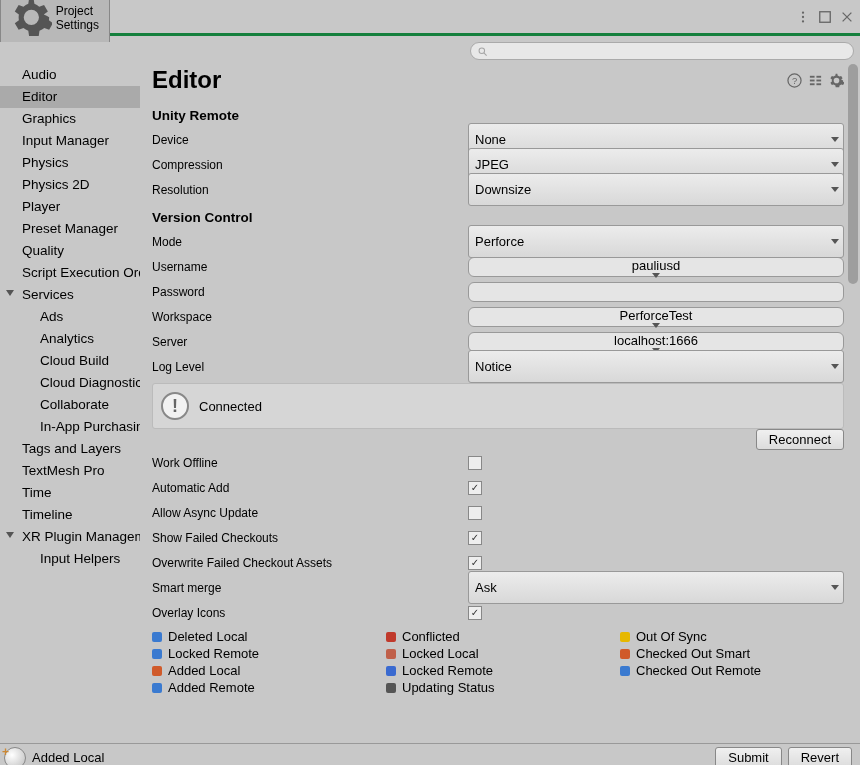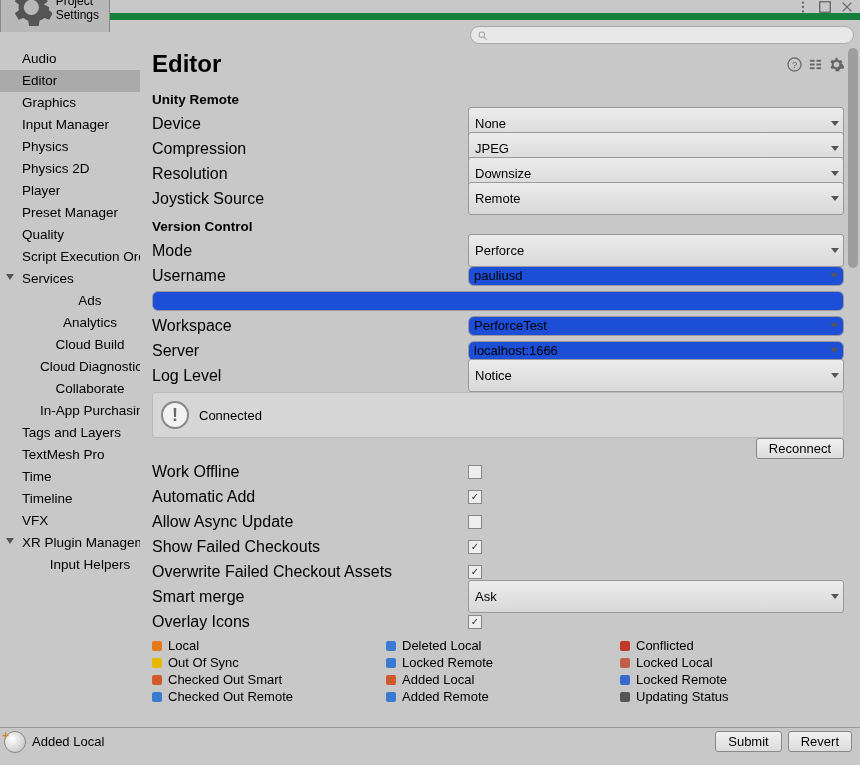--- a/index.html
+++ b/index.html
@@ -1,47 +1,47 @@
 <!DOCTYPE html>
 <html><head>
 <meta charset="utf-8">
 <style>
 * { box-sizing: border-box; margin: 0; padding: 0; font-family: Arial, Helvetica, sans-serif; }
 body { background: #c8c8c8; width: 860px; height: 765px; overflow: hidden; font-size: 13px; color: #000; }
 
-.titlebar { display: flex; align-items: center; justify-content: space-between; background: #c8c8c8; border-bottom: 7px solid #15803d; height: 20px; }
+.titlebar { display: flex; align-items: center; justify-content: space-between; background: #c8c8c8; border-bottom: 3px solid #15803d; height: 36px; }
 .tab { display: flex; align-items: center; gap: 4px; padding: 4px 10px; background: #b8b8b8; border: 1px solid #888; border-top: 2px solid #4a87d0; border-bottom: none; font-size: 12px; }
 .titlebar-icons { display: flex; gap: 8px; padding-right: 6px; color: #555; }
 .titlebar-icons svg { width: 14px; height: 14px; }
 
 .searchbar-row { display:flex; justify-content:flex-end; padding: 6px 6px 0 6px; }
 .searchbox { width: 384px; height: 18px; background: #e8e8e8; border: 1px solid #aaa; border-radius: 9px; display:flex; align-items:center; padding: 0 6px; }
 .searchbox svg { width:11px; height:11px; opacity:.45; }
 
 .main { display: flex; height: calc(765px - 28px - 26px - 28px); }
 .sidebar { width: 140px; background: #c8c8c8; overflow: hidden; padding-top: 4px; }
 .sidebar-item { padding: 2px 0 2px 22px; font-size: 13.5px; line-height: 18px; cursor: default; white-space: nowrap; }
-.sidebar-item.child { padding-left: 40px; text-align: center; }
+.sidebar-item.child { padding-left: 40px; }
 .sidebar-item.selected { background: #aaa; }
 .sidebar-item.expandable { position: relative; }
 .tri { position:absolute; left:6px; top:6px; width:0;height:0;border-left:4px solid transparent;border-right:4px solid transparent;border-top:6px solid #555;}
 
 .content { flex:1; position:relative; padding: 4px 16px 8px 12px; overflow:hidden; }
 .header-row { display:flex; justify-content:space-between; align-items:center; padding: 2px 0 6px 0;}
 .page-title { font-size: 24px; font-weight: bold; }
 .header-icons { display:flex; gap:6px; color:#555;}
 .header-icons svg { width:15px; height:15px; }
 
 .section-title { font-weight:bold; font-size:13.5px; margin: 8px 0 4px 0; }
 .row { display:flex; align-items:center; height:25px; }
-.row-label { width: 316px; font-size:16px; }
+.row-label { width: 316px; font-size:12px; }
 .row-control { flex:1; }
 .dropdown { width:100%; height:33px; background: linear-gradient(#ececec,#d8d8d8); border:1px solid #999; border-radius:3px; display:flex; align-items:center; justify-content:space-between; padding:0 4px 0 6px; font-size:13px;}
 .dropdown .caret { width:0;height:0;border-left:4px solid transparent;border-right:4px solid transparent;border-top:5px solid #555;}
-.textfield { width:100%; height:20px; background:#1d4ed8; border:1px solid #999; border-radius:6px; padding:0 5px; font-size:13px; display:flex; align-items:center;}
+.textfield { width:100%; height:20px; background:#e5e5e5; border:1px solid #999; border-radius:6px; padding:0 5px; font-size:13px; display:flex; align-items:center;flex-direction:column;}
 .textfield.combo { justify-content:space-between; }
 .textfield .caret { width:0;height:0;border-left:4px solid transparent;border-right:4px solid transparent;border-top:5px solid #555;}
 
 .status-box { margin-top:4px; background:#d6d6d6; border:1px solid #bbb; border-radius:3px; padding:8px; display:flex; align-items:center; gap:10px;}
 .status-icon { width:28px; height:28px; border-radius:50%; background:#f2f2f2; border:2px solid #888; display:flex; align-items:center; justify-content:center; font-weight:bold; color:#666; font-size:18px;}
 
 .right-btn-row { display:flex; justify-content:flex-end; margin-top:0;}
 .btn { background: linear-gradient(#f0f0f0,#dcdcdc); border:1px solid #888; border-radius:3px; padding:2px 12px; font-size:13px;}
 
 .checkbox { width:14px; height:14px; background:#eee; border:1px solid #888; display:flex; align-items:center; justify-content:center; font-size:10px; color:#333;}
@@ -111,21 +111,20 @@
       <div class="sidebar-item child"><span>Ads</span></div>
       <div class="sidebar-item child"><span>Analytics</span></div>
       <div class="sidebar-item child"><span>Cloud Build</span></div>
       <div class="sidebar-item child"><span>Cloud Diagnostics</span></div>
       <div class="sidebar-item child"><span>Collaborate</span></div>
       <div class="sidebar-item child"><span>In-App Purchasing</span></div>
       <div class="sidebar-item"><span>Tags and Layers</span></div>
       <div class="sidebar-item"><span>TextMesh Pro</span></div>
       <div class="sidebar-item"><span>Time</span></div>
       <div class="sidebar-item"><span>Timeline</span></div>
-      <div class="sidebar-item"><span>VFX</span></div>
       <div class="sidebar-item expandable"><div class="tri"></div><span>XR Plugin Management</span></div>
       <div class="sidebar-item child"><span>Input Helpers</span></div>
     </div>
 
   <div class="content">
     <div class="scroll-track">
         <div class="scroll-thumb"></div>
       </div>
     <div class="content-inner">
     <div class="header-row">
@@ -170,29 +169,20 @@
         </div>
     <div class="row">
           <div class="row-label">Resolution</div>
           <div class="row-control">
             <div class="dropdown">
               <span>Downsize</span>
               <span class="caret"></span>
             </div>
           </div>
         </div>
-    <div class="row">
-          <div class="row-label">Joystick Source</div>
-          <div class="row-control">
-            <div class="dropdown">
-              <span>Remote</span>
-              <span class="caret"></span>
-            </div>
-          </div>
-        </div>
 
     <div class="section-title">Version Control</div>
     <div class="row">
           <div class="row-label">Mode</div>
           <div class="row-control">
             <div class="dropdown">
               <span>Perforce</span>
               <span class="caret"></span>
             </div>
           </div>
@@ -200,20 +190,21 @@
     <div class="row">
           <div class="row-label">Username</div>
           <div class="row-control">
             <div class="textfield combo">
               <span>pauliusd</span>
               <span class="caret"></span>
             </div>
           </div>
         </div>
     <div class="row">
+          <div class="row-label">Password</div>
           <div class="row-control">
             <div class="textfield">
               <span></span>
             </div>
           </div>
         </div>
     <div class="row">
           <div class="row-label">Workspace</div>
           <div class="row-control">
             <div class="textfield combo">
@@ -290,24 +281,20 @@
         </div>
     <div class="row">
           <div class="row-label">Overlay Icons</div>
           <div class="row-control">
             <div class="checkbox">✓</div>
           </div>
         </div>
 
     <div class="legend" id="legend">
           <div class="legend-item">
-            <span class="dot" style="background: rgb(230, 122, 26); border-radius: 2px;"></span>
-            <span>Local</span>
-          </div>
-          <div class="legend-item">
             <span class="dot" style="background: rgb(58, 122, 208); border-radius: 2px;"></span>
             <span>Deleted Local</span>
           </div>
           <div class="legend-item">
             <span class="dot" style="background: rgb(192, 57, 43); border-radius: 2px;"></span>
             <span>Conflicted</span>
           </div>
           <div class="legend-item">
             <span class="dot" style="background: rgb(230, 184, 0); border-radius: 2px;"></span>
             <span>Out Of Sync</span>

